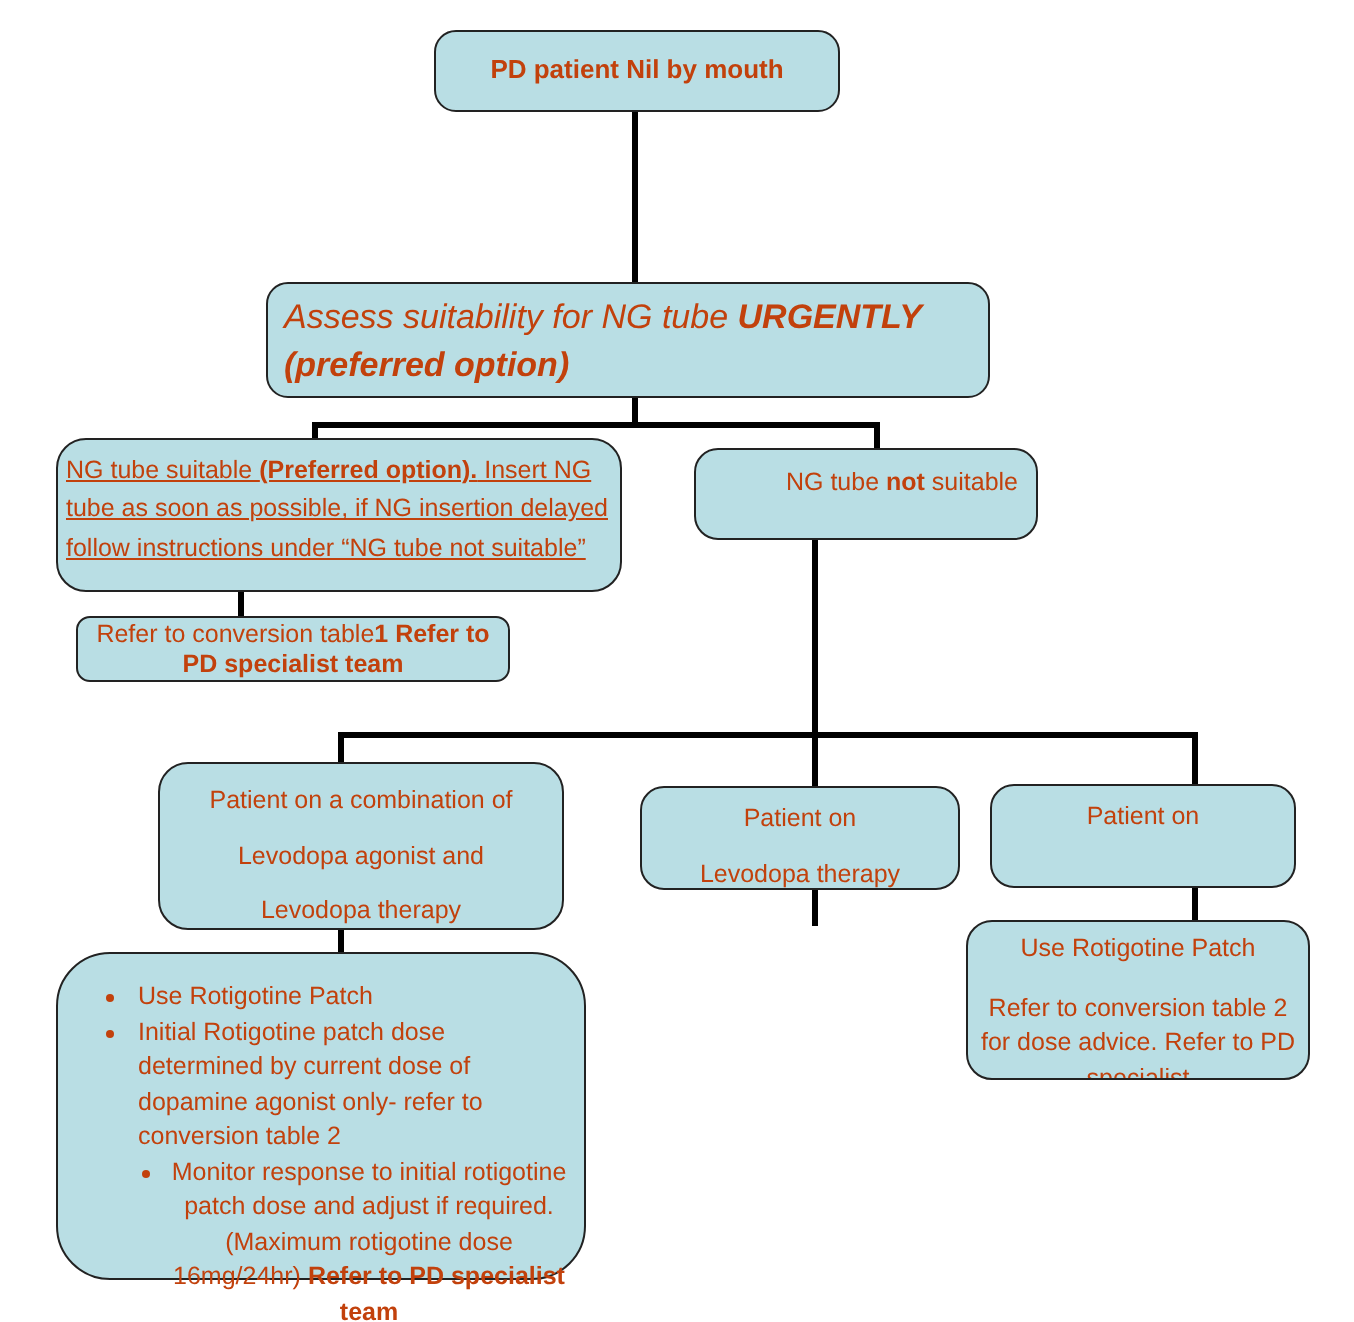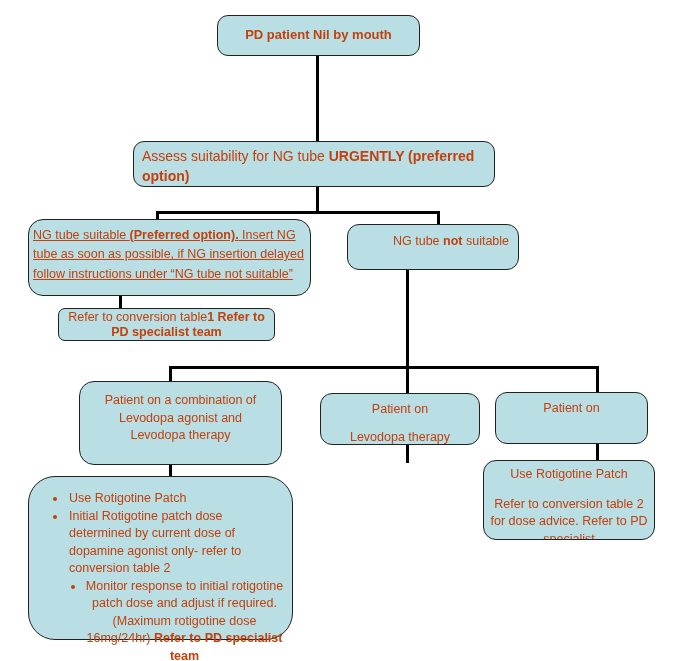--- a/index.html
+++ b/index.html
@@ -26,40 +26,40 @@
     background: #000000;
   }
 
   
   #start {
     left: 217px; top: 15px; width: 203px; height: 41px;
     display: flex; align-items: center; justify-content: center;
     font-weight: bold; font-size: 13px; border-radius: 11px;
   }
   #assess {
-    left: 133px; top: 141px; width: 362px; height: 46px;
-    padding: 5px 8px; font-size: 14px; border-radius: 11px;
+    left: 133px; top: 141px; width: 362px; height: 58px;
+    padding: 5px 8px; font-size: 17px; border-radius: 11px; font-style: italic;
   }
   #ng-suitable {
     left: 28px; top: 219px; width: 283px; height: 77px;
     padding: 6px 4px; border-radius: 15px; line-height: 1.55; text-decoration: underline;
   }
   #conversion1 {
     left: 38px; top: 308px; width: 217px; height: 33px;
-    text-align: center; padding: 1px 2px; border-radius: 7px; line-height: 1.2; margin-left: 20px;
+    text-align: center; padding: 1px 2px; border-radius: 7px; line-height: 1.2;
   }
   #ng-not-suitable {
     left: 347px; top: 224px; width: 172px; height: 46px;
     text-align: center; padding-top: 8px; border-radius: 12px; padding-left: 36px;
   }
   #combo {
     left: 79px; top: 381px; width: 203px; height: 84px;
     text-align: center; border-radius: 15px;
     display: flex; flex-direction: column; justify-content: flex-start;
-    padding-top: 10px;
+    gap: 10px; padding-top: 10px;
   }
   #levodopa {
     left: 320px; top: 393px; width: 160px; height: 52px;
     text-align: center; border-radius: 12px;
     display: flex; flex-direction: column; gap: 10px; padding-top: 7px;
   }
   #dopamine {
     left: 495px; top: 392px; width: 153px; height: 52px;
     text-align: center; border-radius: 12px;
     display: flex; flex-direction: column; gap: 10px; padding-top: 7px;

